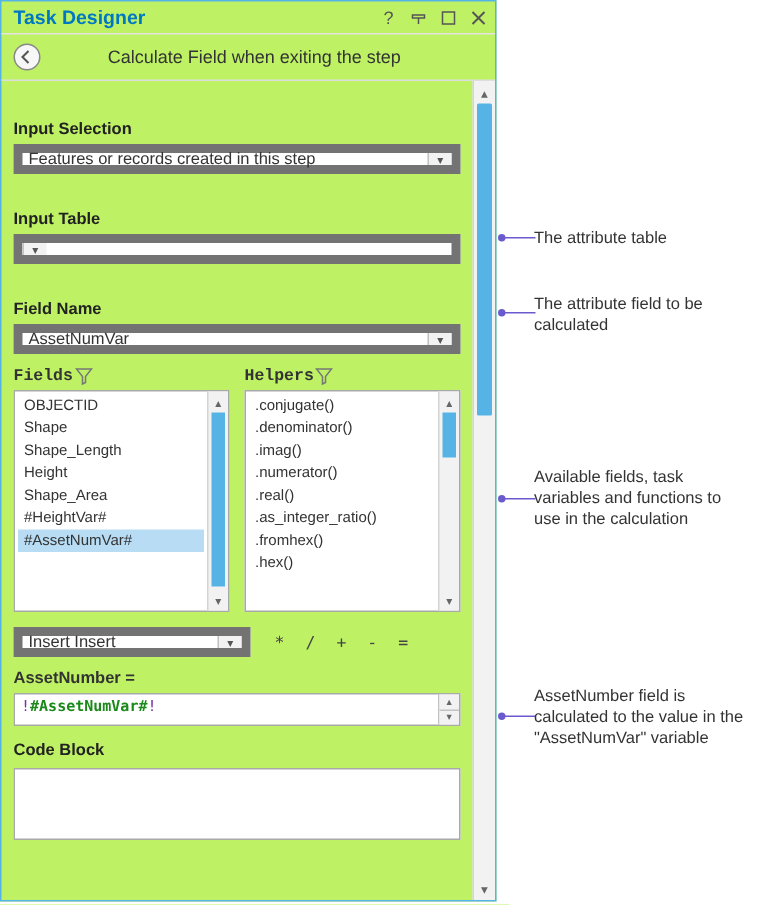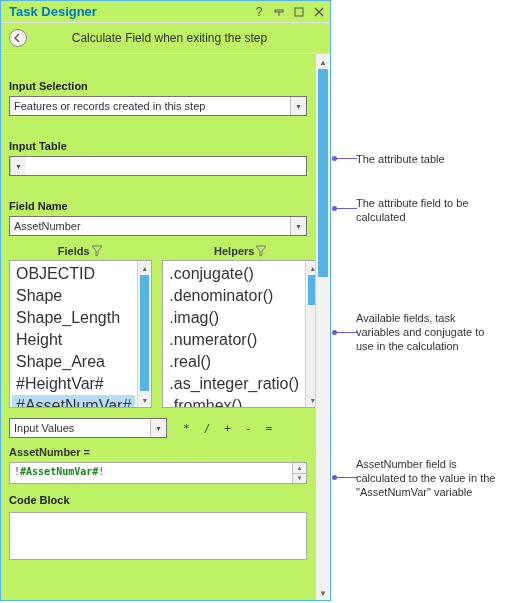--- a/index.html
+++ b/index.html
@@ -76,50 +76,50 @@
       height: 15px; display:flex; align-items:center; justify-content:center; font-size:9px; color:#666;
     }
     .panel-scroll .thumb {
       position:absolute; left:2px; right:2px; top:15px; height: 208px;
       background: #56b3e6; border-radius: 1px;
     }
     .label {
       font-weight: 600; font-size: 11px; color: #222; margin-top: 20px;
     }
     .combo {
-      height: 20px; border: 1px solid #737373; background: #fff;
+      height: 20px; border: 6px solid #737373; background: #fff;
       display: flex; align-items: center; font-size: 11px; color: #333;
       position: relative;
     }
     .combo span.txt { flex: 1; padding: 0 4px; overflow: hidden; white-space: nowrap; }
     .combo .dd {
       width: 16px; border-left: 1px solid #c2c2c2;
       display:flex; align-items:center; justify-content:center; font-size:8px; color:#555;
       background: #f2f2f2; height:100%;
     }
     .two-col {
       display: flex; gap: 10px; margin-top: 4px;
     }
     .col { flex: 1; display:flex; flex-direction:column; }
     .col-head {
-      display:flex; align-items:center; justify-content:center;
-      font-weight:600; padding-bottom: 2px;
+      display:flex; align-items:center; justify-content:flex-start;
+      font-weight:600; padding-bottom: 2px; font-family: Liberation Mono, monospace;
     }
     .funnel {
       width:14px; height:14px; display:flex; align-items:center; justify-content:center;
       font-size:10px; color:#666; cursor:pointer;
     }
     .listbox {
       border: 1px solid #a9a9a9; height: 148px; display:flex; background:#fff;
     }
     .listbox ul {
       list-style:none; flex:1; padding: 2px; overflow:hidden;
     }
     .listbox li {
-      padding: 2px 4px; font-size:16px; white-space:nowrap;
+      padding: 2px 4px; font-size:10px; white-space:nowrap;
     }
     .listbox li.selected { background: #b7dcf4; }
     .list-scroll {
       width: 14px; background:#f2f2f2; border-left:1px solid #d4d4d4; position:relative;
     }
     .list-scroll .arrow { height:14px; display:flex; align-items:center; justify-content:center; font-size:8px; color:#666;}
     .list-scroll .thumb {
       position:absolute; left:2px; right:2px; top:14px; height: 116px; background:#56b3e6;
     }
     .ops-row {
@@ -207,21 +207,21 @@
         <span class="dd">▾</span>
       </div>
 
       <div class="label">Input Table</div>
       <div class="combo">
         <span class="dd">▾</span>
       </div>
 
       <div class="label">Field Name</div>
       <div class="combo">
-        <span class="txt">AssetNumber</span>
+        <span class="txt">AssetNumVar</span>
         <span class="dd">▾</span>
       </div>
 
       <div class="two-col">
         <div class="col">
           <div class="col-head">
             <span>Fields</span>
             <span class="funnel">
               <svg width="12" height="12" viewBox="0 0 12 12">
                   <path d="M1 1 h10 L7 6 v4 l-2 1 v-5 z" fill="none" stroke="#777"></path>
@@ -269,21 +269,21 @@
               <div class="arrow">▴</div>
               <div class="thumb" style="height:30px;"></div>
               <div class="arrow" style="position:absolute;bottom:0;width:100%;">▾</div>
             </div>
           </div>
         </div>
       </div>
 
       <div class="ops-row">
         <div class="combo ops-combo">
-          <span class="txt">Input Values</span>
+          <span class="txt">Insert Insert</span>
           <span class="dd">▾</span>
         </div>
         <div class="ops" id="ops-row">
             <span>*</span>
             <span>/</span>
             <span>+</span>
             <span>-</span>
             <span>=</span>
           </div>
       </div>
@@ -315,17 +315,17 @@
 <div class="annot-dot" style="left:332px; top:156px;"></div>
 <div class="annot-line" style="left:335px; top:158px; width:22px;"></div>
 <div class="annot" style="top:153px;">The attribute table</div>
 
 <div class="annot-dot" style="left:332px; top:206px;"></div>
 <div class="annot-line" style="left:335px; top:208px; width:22px;"></div>
 <div class="annot" style="top:197px;">The attribute field to be calculated</div>
 
 <div class="annot-dot" style="left:332px; top:330px;"></div>
 <div class="annot-line" style="left:335px; top:332px; width:22px;"></div>
-<div class="annot" style="top:312px;">Available fields, task variables and conjugate to use in the calculation</div>
+<div class="annot" style="top:312px;">Available fields, task variables and functions to use in the calculation</div>
 
 <div class="annot-dot" style="left:332px; top:475px;"></div>
 <div class="annot-line" style="left:335px; top:477px; width:22px;"></div>
 <div class="annot" style="top:458px;">AssetNumber field is calculated to the value in the "AssetNumVar" variable</div>
 
 </body></html>

